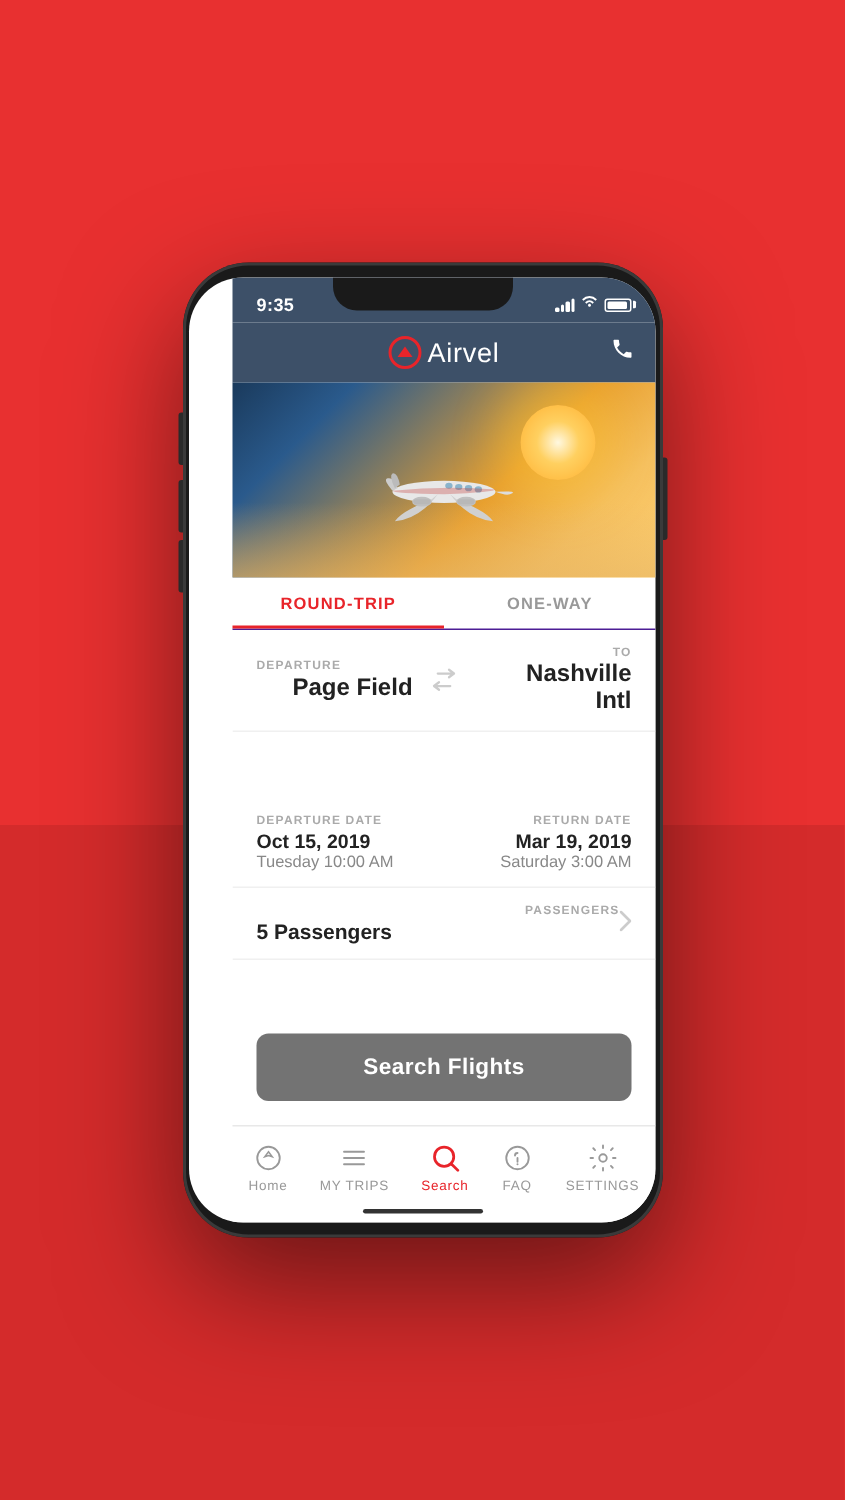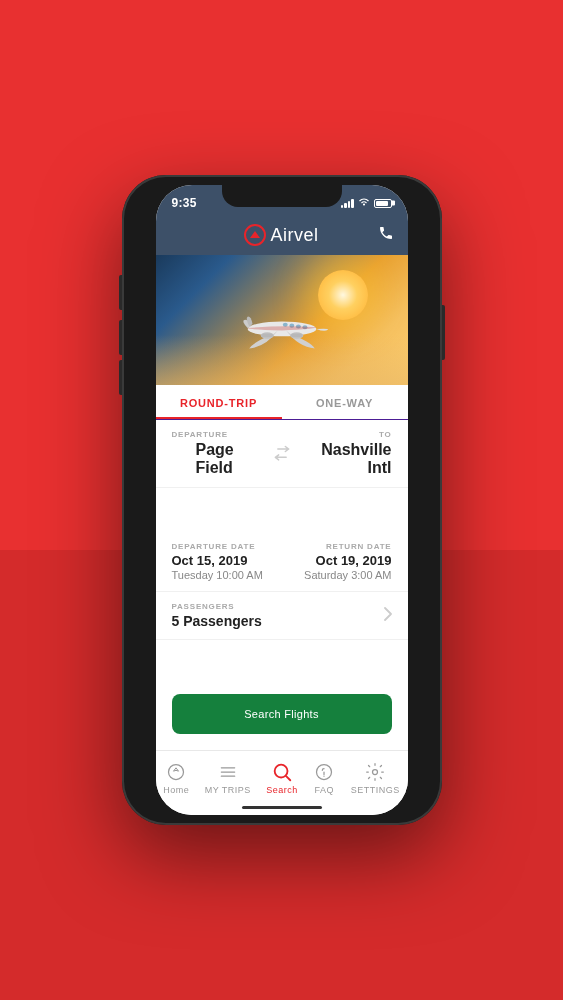--- a/index.html
+++ b/index.html
@@ -57,29 +57,30 @@
       right: -3px;
       top: 130px;
       width: 3px;
       height: 55px;
       background: #2a2a2a;
       border-radius: 0 2px 2px 0;
     }
 
     
     .phone-screen {
-      width: 252px;
+      width: 311px;
       height: 630px;
       background: #fff;
       border-radius: 36px;
       margin-top: 10px;
       overflow: hidden;
       display: flex;
       flex-direction: column;
       position: relative;
+      padding-left: 29px;
     }
 
     
     .notch {
       position: absolute;
       top: 0;
       left: 50%;
       transform: translateX(-50%);
       width: 120px;
       height: 22px;
@@ -355,45 +356,46 @@
     }
     .passengers-info {
       flex: 1;
     }
     .passengers-label {
       font-size: 8px;
       color: #aaa;
       letter-spacing: 0.8px;
       font-weight: 600;
       margin-bottom: 2px;
+      text-align: right;
     }
     .passengers-value {
       font-size: 14px;
       font-weight: 700;
       color: #222;
     }
     .chevron-right {
       color: #ccc;
       font-size: 14px;
     }
 
     
     .search-button-container {
       padding: 16px 16px;
       background: #fff;
     }
     .search-button {
       width: 100%;
-      background: #15803d;
+      background: #737373;
       color: #fff;
       border: none;
       border-radius: 8px;
       padding: 14px;
-      font-size: 11px;
-      font-weight: 400;
+      font-size: 15px;
+      font-weight: 700;
       letter-spacing: 0.3px;
       cursor: pointer;
     }
 
     
     .bottom-nav {
       height: 65px;
       background: #fff;
       border-top: 1px solid #e8e8e8;
       display: flex;
@@ -557,21 +559,21 @@
 
       <div class="section">
         <div class="dates-row">
           <div class="date-block">
             <div class="date-label">DEPARTURE DATE</div>
             <div class="date-value">Oct 15, 2019</div>
             <div class="date-sub">Tuesday 10:00 AM</div>
           </div>
           <div class="date-block">
             <div class="date-label">RETURN DATE</div>
-            <div class="date-value">Oct 19, 2019</div>
+            <div class="date-value">Mar 19, 2019</div>
             <div class="date-sub">Saturday 3:00 AM</div>
           </div>
         </div>
       </div>
 
       <div class="section">
         <div class="passengers-row">
           <div class="passengers-info">
             <div class="passengers-label">PASSENGERS</div>
             <div class="passengers-value">5 Passengers</div>

